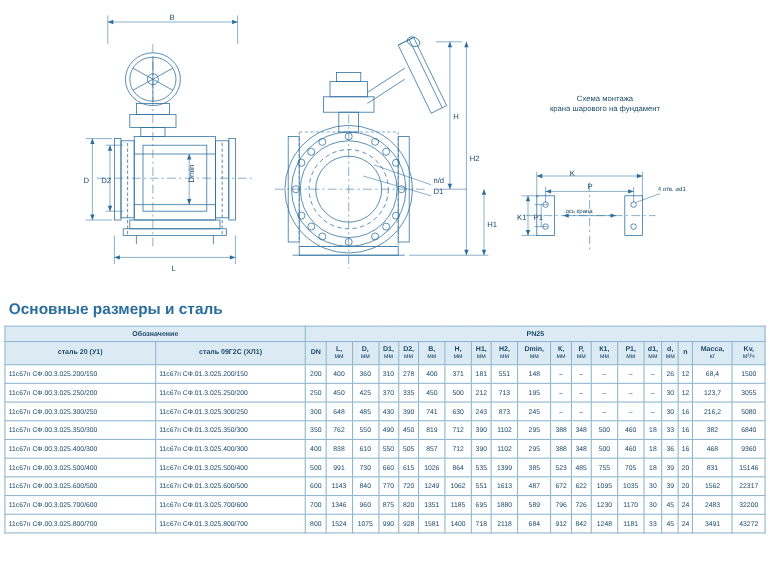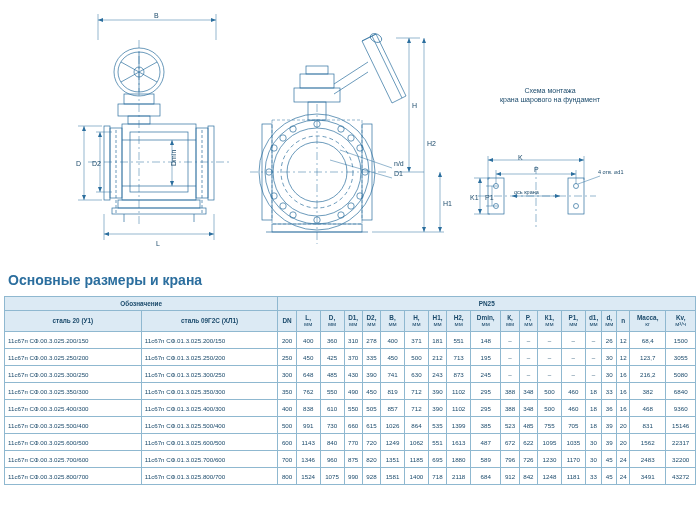--- a/index.html
+++ b/index.html
@@ -277,21 +277,21 @@
         <text x="598" y="174" font-size="5.5">4 отв. ⌀d1</text>
       </g>
     </svg>
 
     <div class="note-title" style="left:490px; top:86px; width:120px;">
       <span>Схема монтажа</span><br>
       <span>крана шарового на фундамент</span>
     </div>
   </div>
 
-  <div class="section-title">Основные размеры и крана</div>
+  <div class="section-title">Основные размеры и сталь</div>
 
   <div id="table-wrap">
     <table>
       <thead>
         <tr class="r1">
           <th colspan="2">Обозначение</th>
           <th colspan="19">PN25</th>
         </tr>
         <tr class="r2">
           <th>

